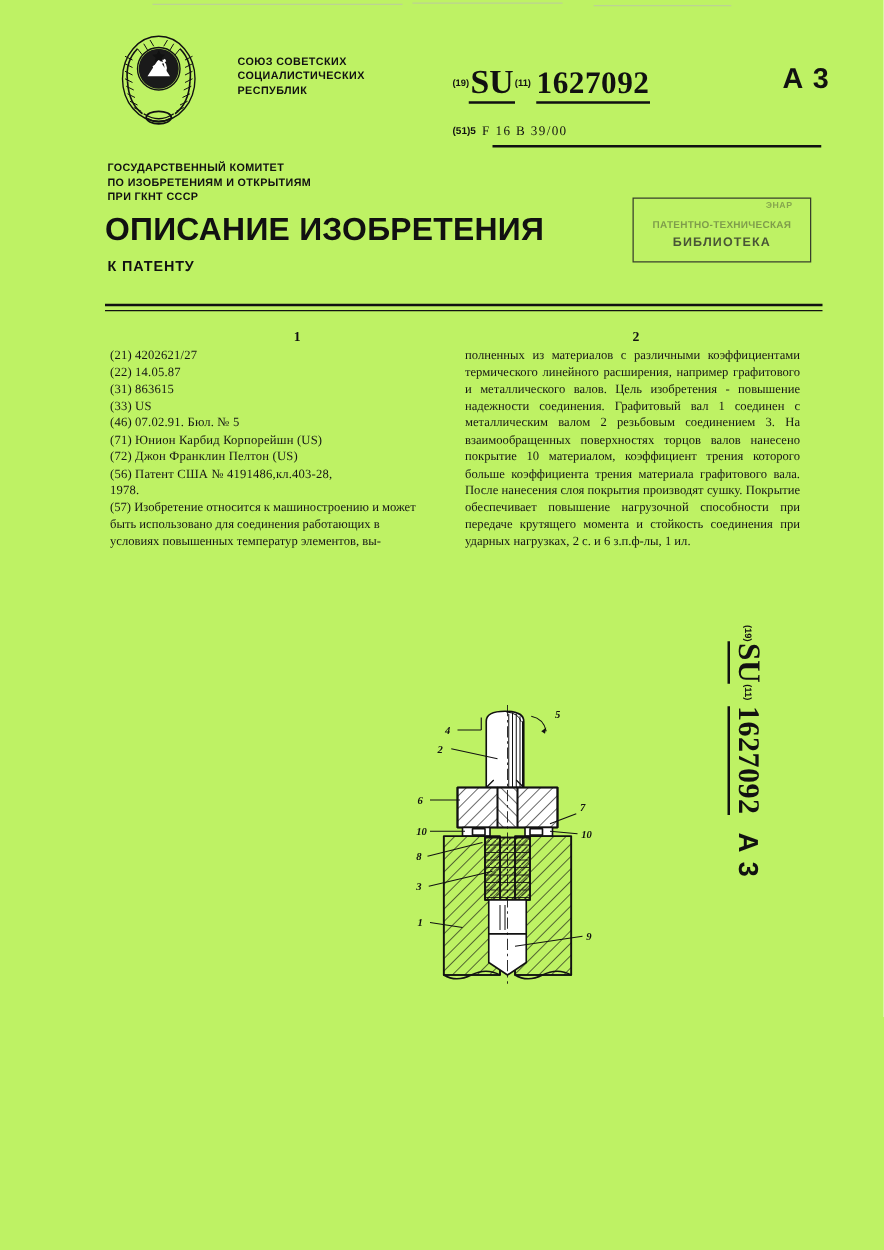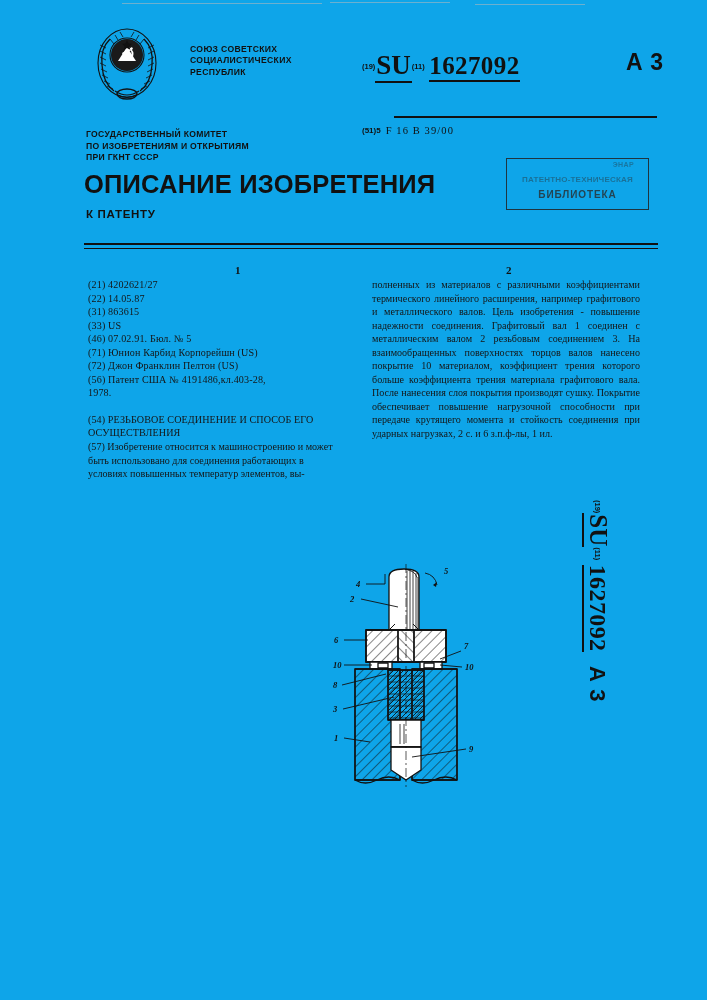--- a/index.html
+++ b/index.html
@@ -12,21 +12,21 @@
     height: 1000px;
     position: relative;
     font-family: "Liberation Sans", sans-serif;
     color: #111111;
     overflow: hidden;
   }
 
   .page {
     position: absolute;
     inset: 0;
-    background: #0ea5e9;
+    background: #bef264;
   }
 
   
   .scan-line {
     position: absolute;
     background: #b9b9b9;
     height: 1px;
     opacity: .55;
   }
 
@@ -97,21 +97,20 @@
     font-weight: bold;
   }
   .ipc-label { vertical-align: 1px; }
   .ipc-value {
     font-family: "Liberation Serif", serif;
     font-size: 10.5px;
     font-weight: normal;
     letter-spacing: 1.1px;
     display: inline-block;
     margin-left: 5px;
-    margin-top: 25px;
   }
   .ipc-rule {
     position: absolute;
     left: 394px;
     top: 116px;
     width: 263px;
     height: 2px;
     background: #111;
   }
 
@@ -351,24 +350,20 @@
         <div class="biblio-line"><span>(21) </span><span>4202621/27</span></div>
         <div class="biblio-line"><span>(22) </span><span>14.05.87</span></div>
         <div class="biblio-line"><span>(31) </span><span>863615</span></div>
         <div class="biblio-line"><span>(33) </span><span>US</span></div>
         <div class="biblio-line"><span>(46) </span><span>07.02.91. Бюл. № 5</span></div>
         <div class="biblio-line"><span>(71) </span><span>Юнион Карбид Корпорейшн (US)</span></div>
         <div class="biblio-line"><span>(72) </span><span>Джон Франклин Пелтон (US)</span></div>
         <div class="biblio-line"><span>(56) </span><span>Патент США № 4191486,кл.403-28,</span></div>
       </div>
     <div class="biblio-line biblio-cont">1978.</div>
-    <div class="title-54">
-      <span>(54)</span>
-      <span>РЕЗЬБОВОЕ СОЕДИНЕНИЕ И СПОСОБ ЕГО ОСУЩЕСТВЛЕНИЯ</span>
-    </div>
     <div class="para-57">
       <span>(57)</span>
       <span>Изобретение относится к машиностроению и может быть использовано для соединения работающих в условиях повышенных температур элементов, вы-</span>
     </div>
   </div>
 
   <div class="col col-right">
     <span>полненных из материалов с различными коэффициентами термического линейного расширения, например графитового и металлического валов. Цель изобретения - повышение надежности соединения. Графитовый вал 1 соединен с металлическим валом 2 резьбовым соединением 3. На взаимообращенных поверхностях торцов валов нанесено покрытие 10 материалом, коэффициент трения которого больше коэффициента трения материала графитового вала. После нанесения слоя покрытия производят сушку. Покрытие обеспечивает повышение нагрузочной способности при передаче крутящего момента и стойкость соединения при ударных нагрузках, 2 с. и 6 з.п.ф-лы, 1 ил.</span>
   </div>
 

